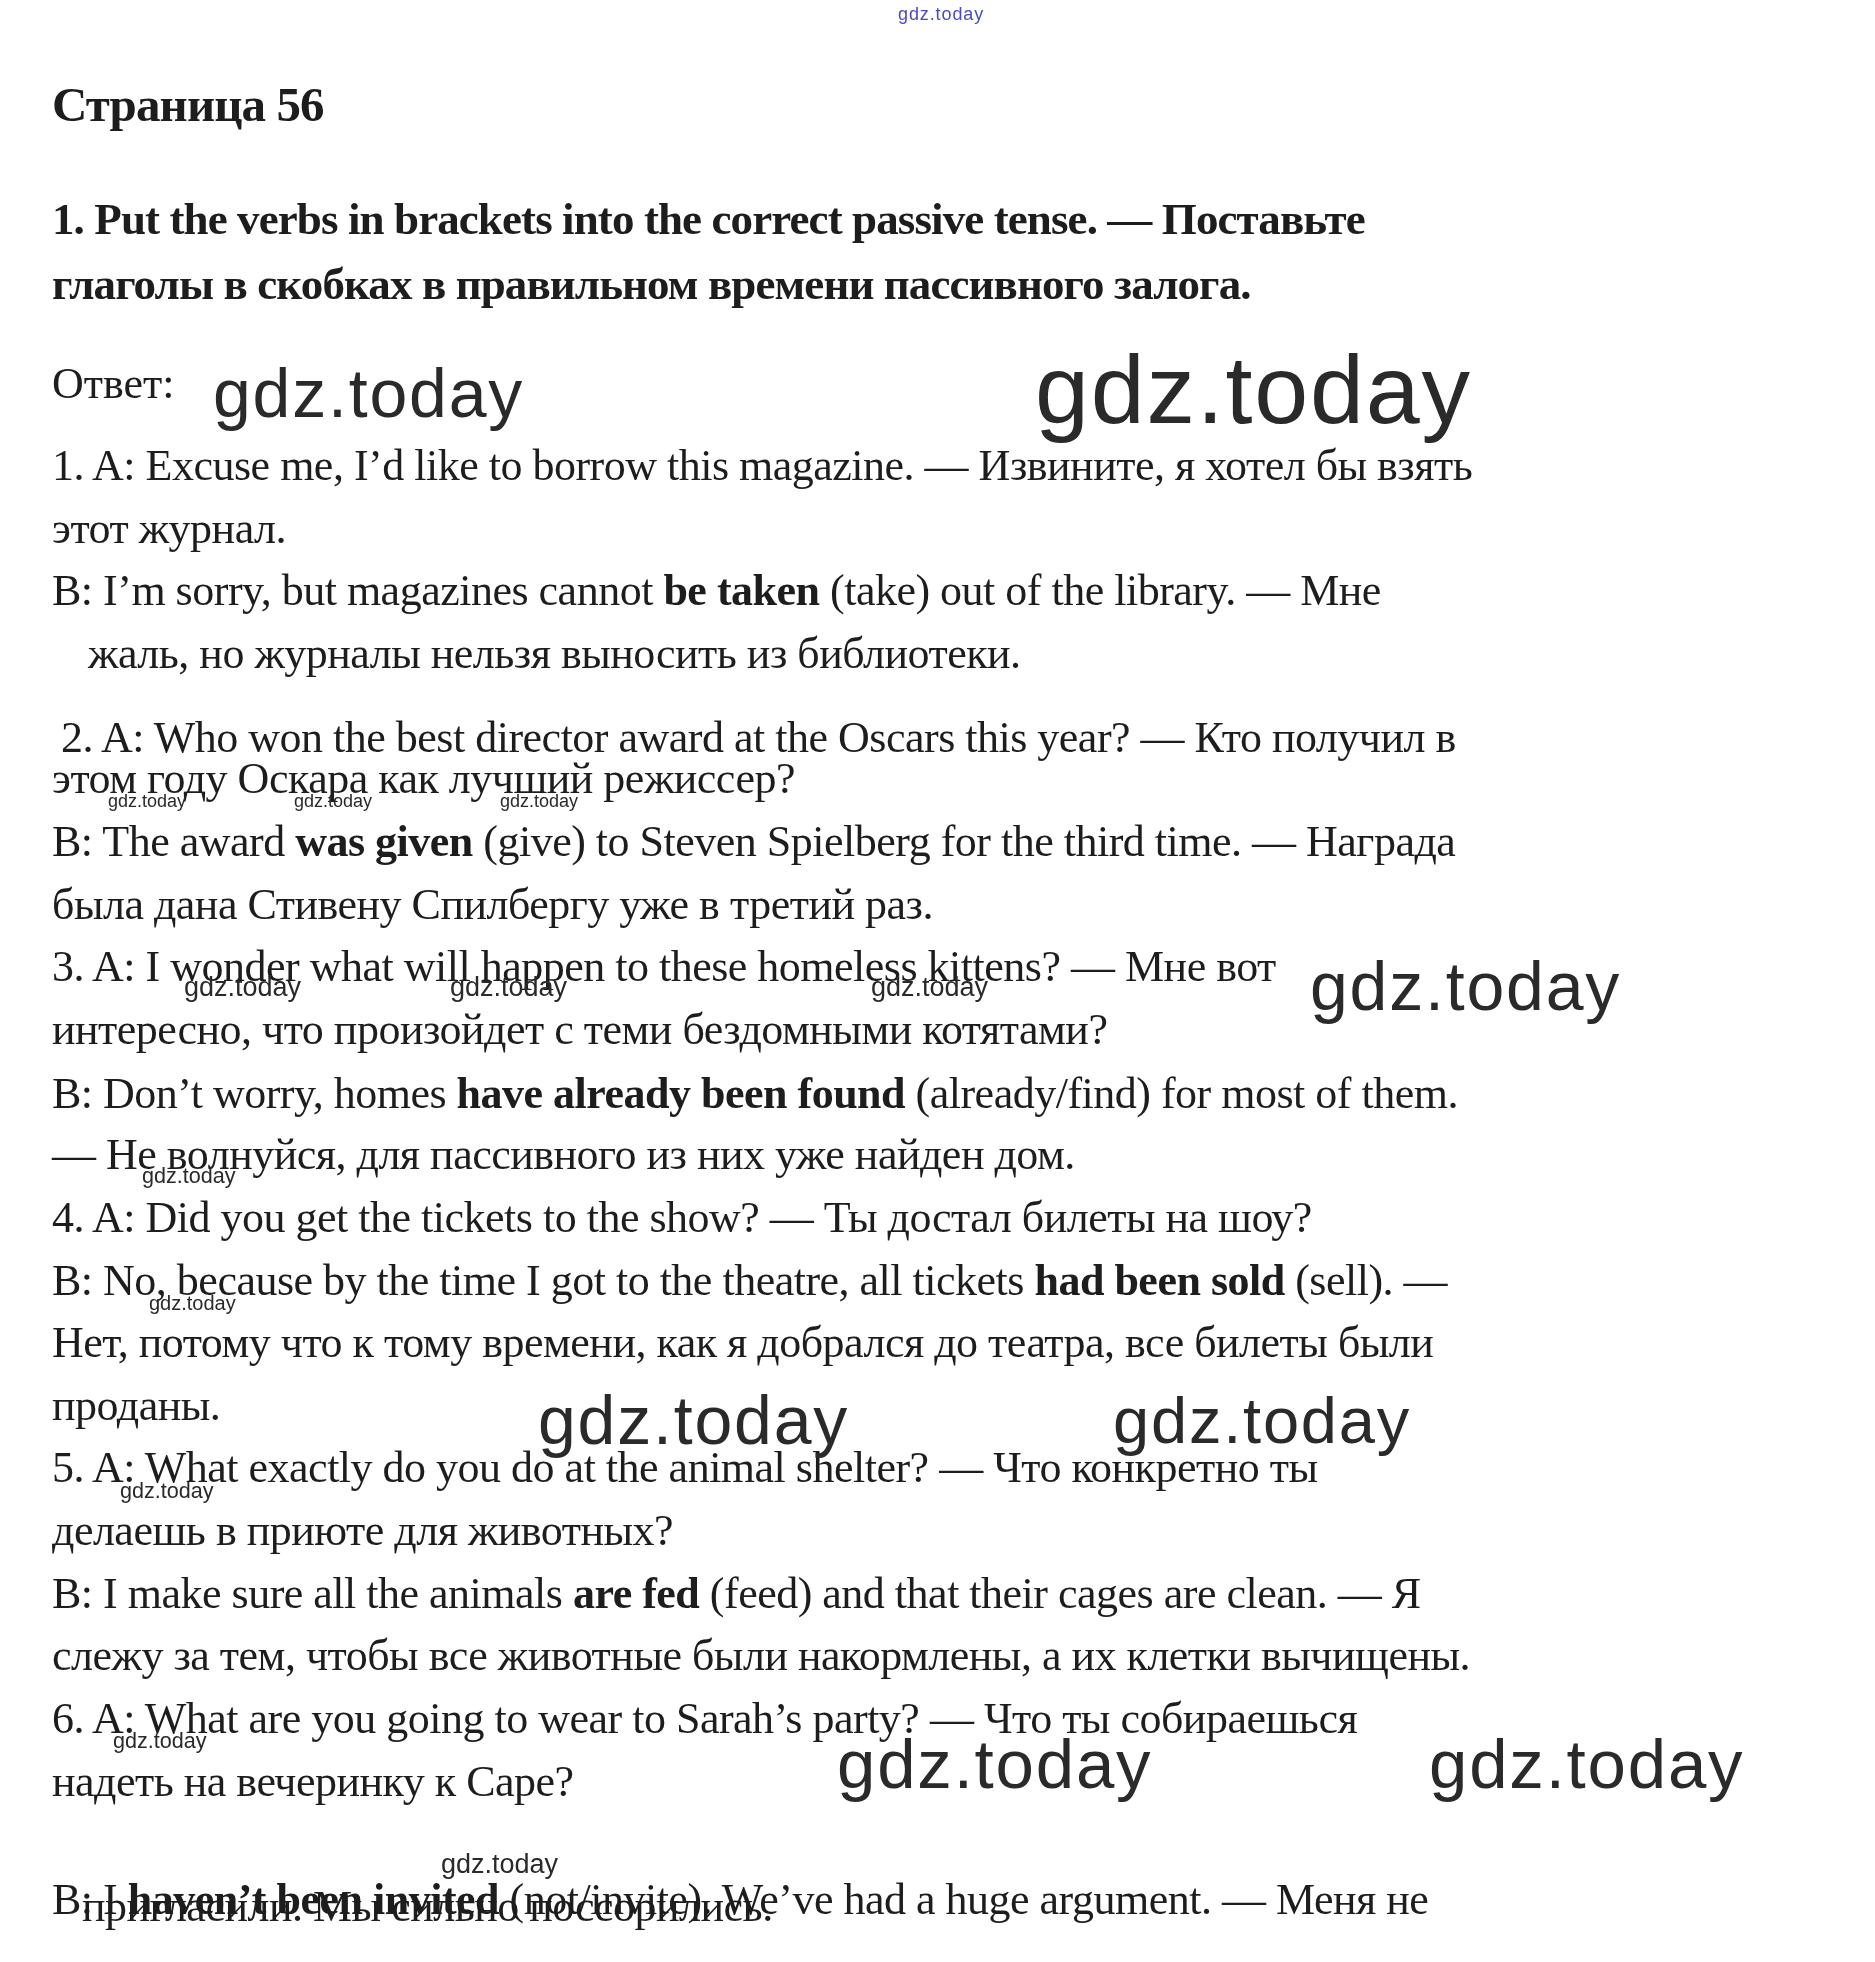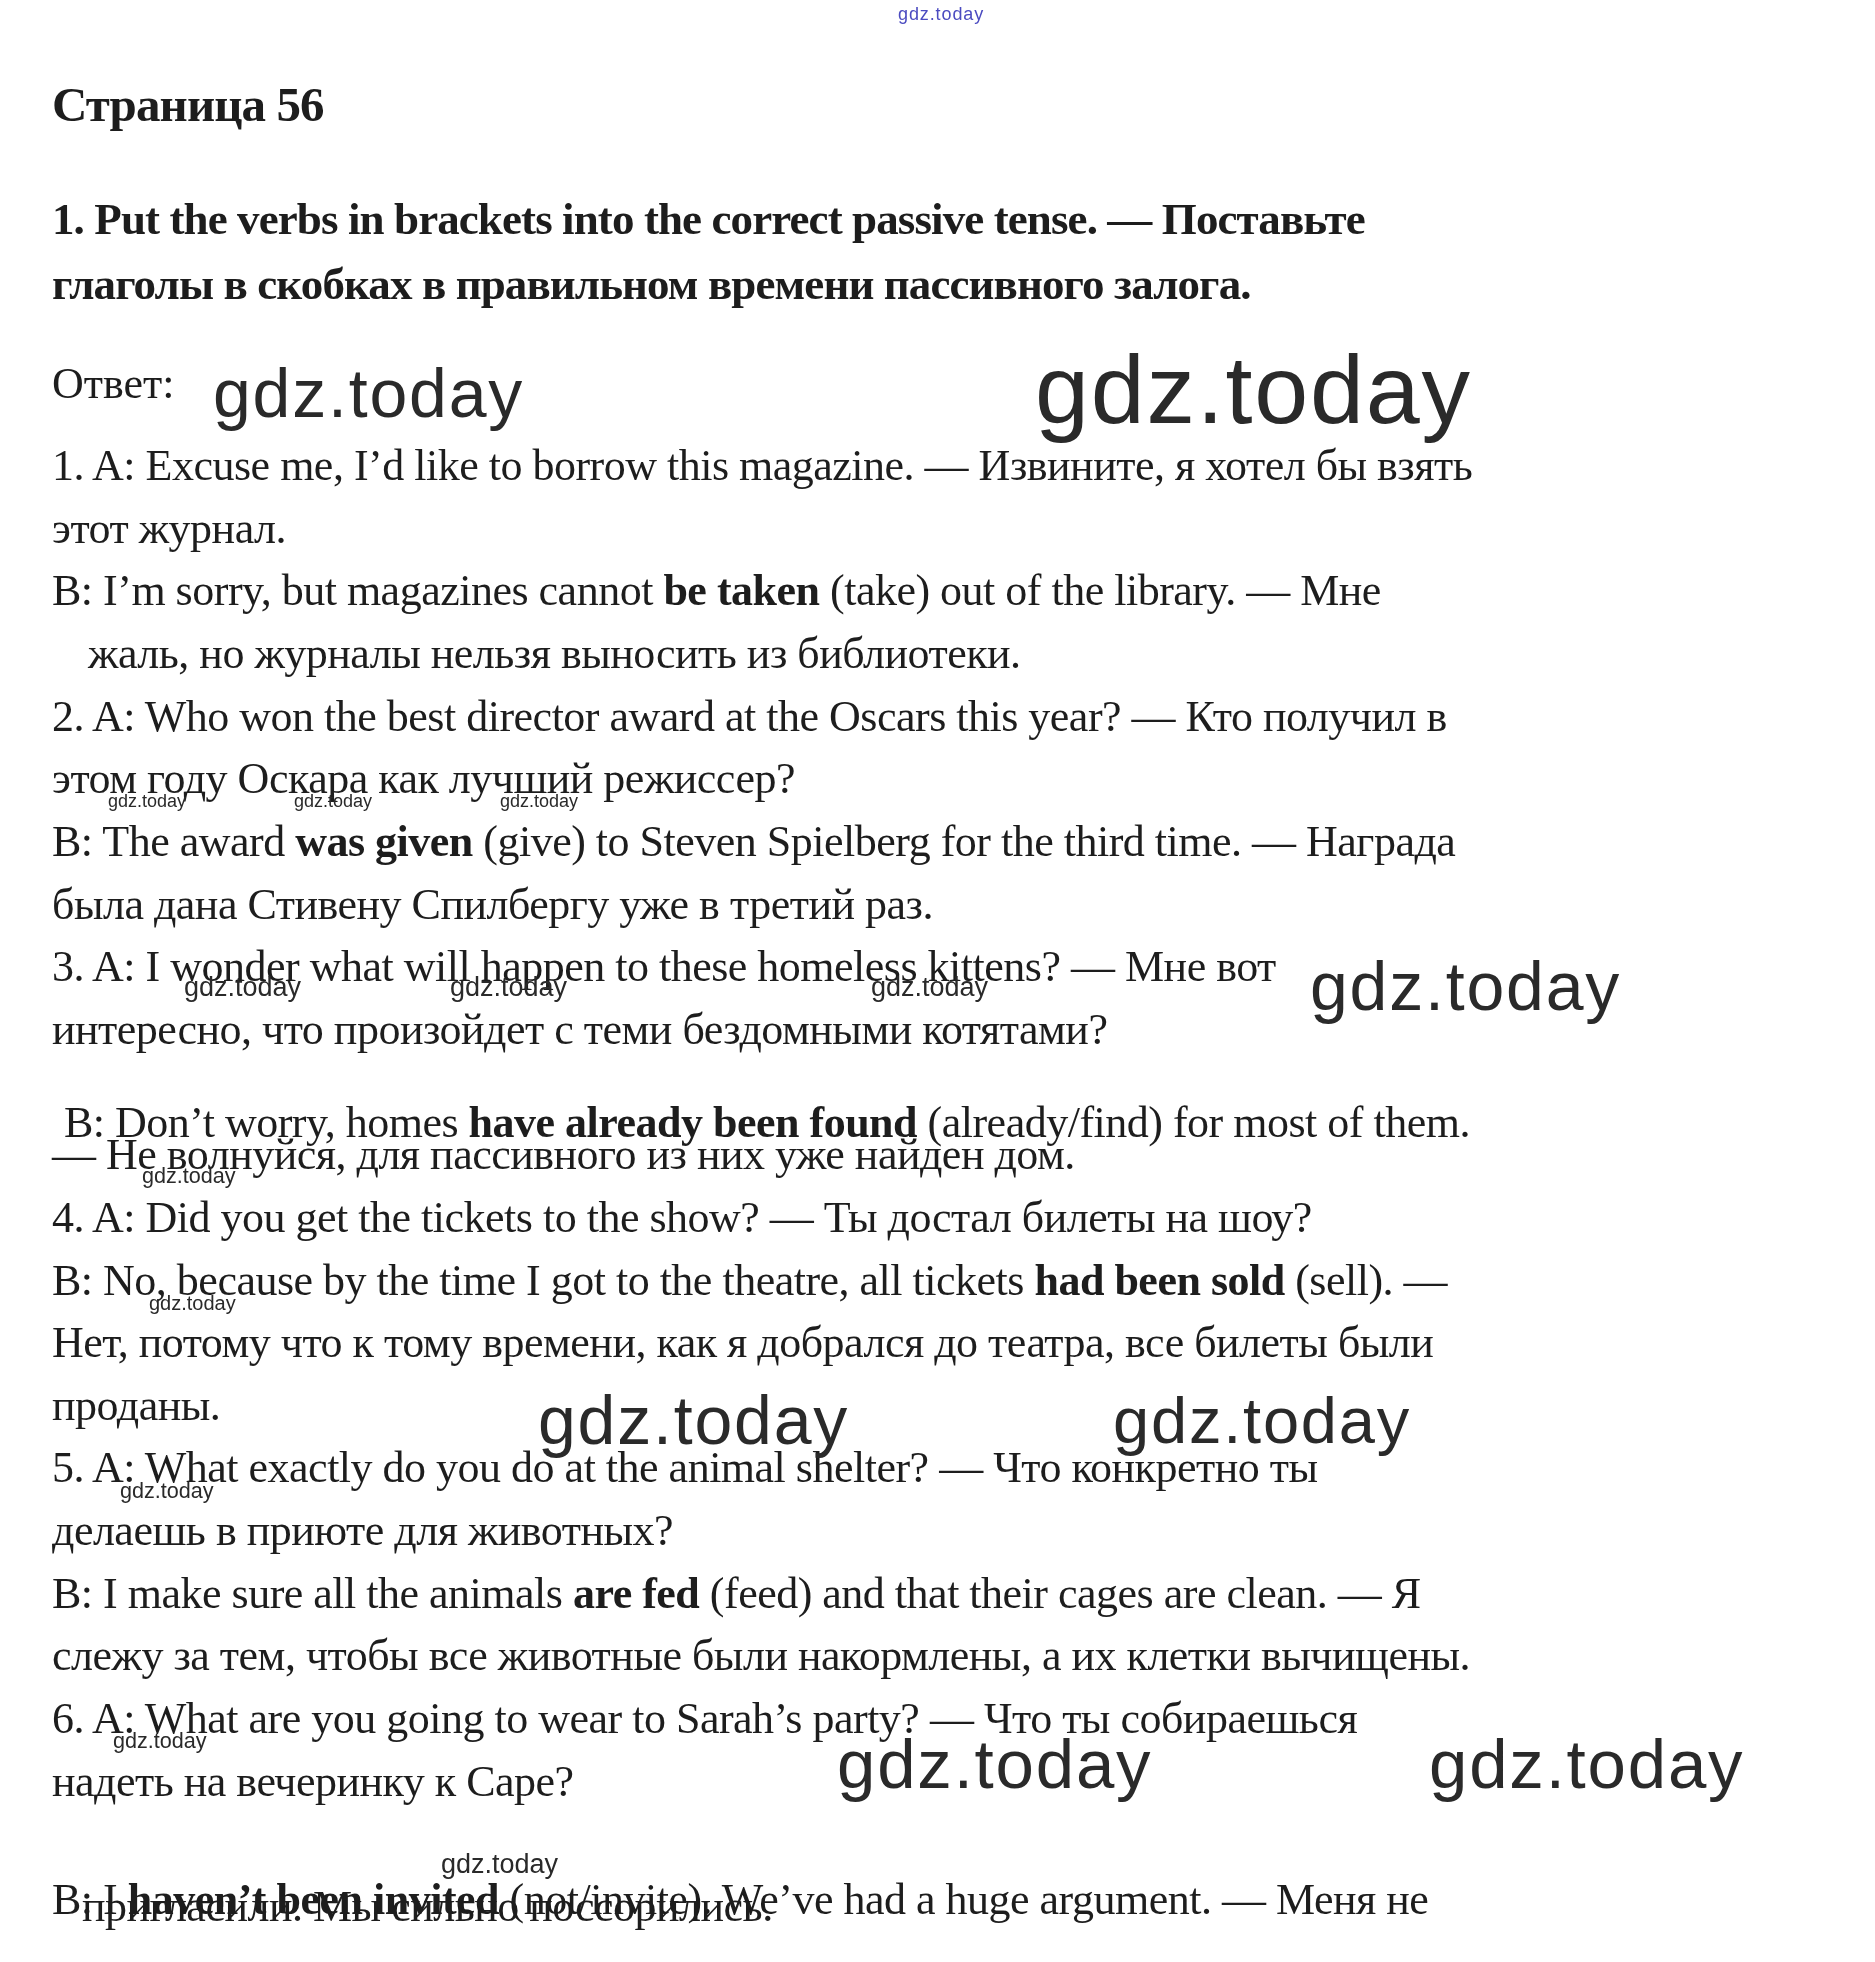--- a/index.html
+++ b/index.html
@@ -31,27 +31,27 @@
 <div class="hdr" id="page-title">Страница 56</div>
 <div class="hdr" id="heading-line1">1. Put the verbs in brackets into the correct passive tense. — Поставьте</div>
 <div class="hdr" id="heading-line2">глаголы в скобках в правильном времени пассивного залога.</div>
 <div class="hdr" id="answer-label">Ответ:</div>
 
 <div id="answer-lines">
     <div class="line" style="top: 440px;"><span>1. A: Excuse me, I’d like to borrow this magazine. — Извините, я хотел бы взять</span></div>
     <div class="line" style="top: 503px;"><span>этот журнал.</span></div>
     <div class="line" style="top: 565px;"><span>B: I’m sorry, but magazines cannot </span><b>be taken</b><span> (take) out of the library. — Мне</span></div>
     <div class="line" style="top: 628px; margin-left: 36px;"><span>жаль, но журналы нельзя выносить из библиотеки.</span></div>
-    <div class="line" style="top: 691px;"><span>2. A: Who won the best director award at the Oscars this year? — Кто получил в</span></div>
+    <div class="line" style="top: 712px; margin-left: 9px;"><span>2. A: Who won the best director award at the Oscars this year? — Кто получил в</span></div>
     <div class="line" style="top: 753px;"><span>этом году Оскара как лучший режиссер?</span></div>
     <div class="line" style="top: 816px;"><span>B: The award </span><b>was given</b><span> (give) to Steven Spielberg for the third time. — Награда</span></div>
     <div class="line" style="top: 879px;"><span>была дана Стивену Спилбергу уже в третий раз.</span></div>
     <div class="line" style="top: 941px;"><span>3. A: I wonder what will happen to these homeless kittens? — Мне вот</span></div>
     <div class="line" style="top: 1004px;"><span>интересно, что произойдет с теми бездомными котятами?</span></div>
-    <div class="line" style="top: 1097px; margin-left: 12px;"><span>B: Don’t worry, homes </span><b>have already been found</b><span> (already/find) for most of them.</span></div>
+    <div class="line" style="top: 1068px;"><span>B: Don’t worry, homes </span><b>have already been found</b><span> (already/find) for most of them.</span></div>
     <div class="line" style="top: 1129px;"><span>— Не волнуйся, для пассивного из них уже найден дом.</span></div>
     <div class="line" style="top: 1192px;"><span>4. A: Did you get the tickets to the show? — Ты достал билеты на шоу?</span></div>
     <div class="line" style="top: 1255px;"><span>B: No, because by the time I got to the theatre, all tickets </span><b>had been sold</b><span> (sell). —</span></div>
     <div class="line" style="top: 1317px;"><span>Нет, потому что к тому времени, как я добрался до театра, все билеты были</span></div>
     <div class="line" style="top: 1380px;"><span>проданы.</span></div>
     <div class="line" style="top: 1442px;"><span>5. A: What exactly do you do at the animal shelter? — Что конкретно ты</span></div>
     <div class="line" style="top: 1505px;"><span>делаешь в приюте для животных?</span></div>
     <div class="line" style="top: 1568px;"><span>B: I make sure all the animals </span><b>are fed</b><span> (feed) and that their cages are clean. — Я</span></div>
     <div class="line" style="top: 1630px;"><span>слежу за тем, чтобы все животные были накормлены, а их клетки вычищены.</span></div>
     <div class="line" style="top: 1693px;"><span>6. A: What are you going to wear to Sarah’s party? — Что ты собираешься</span></div>

